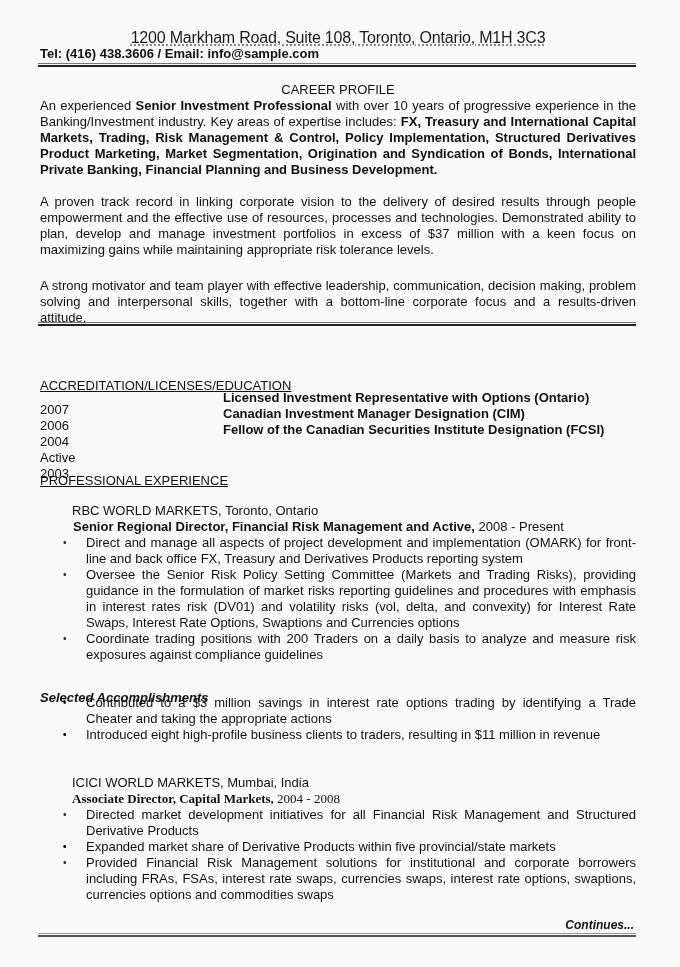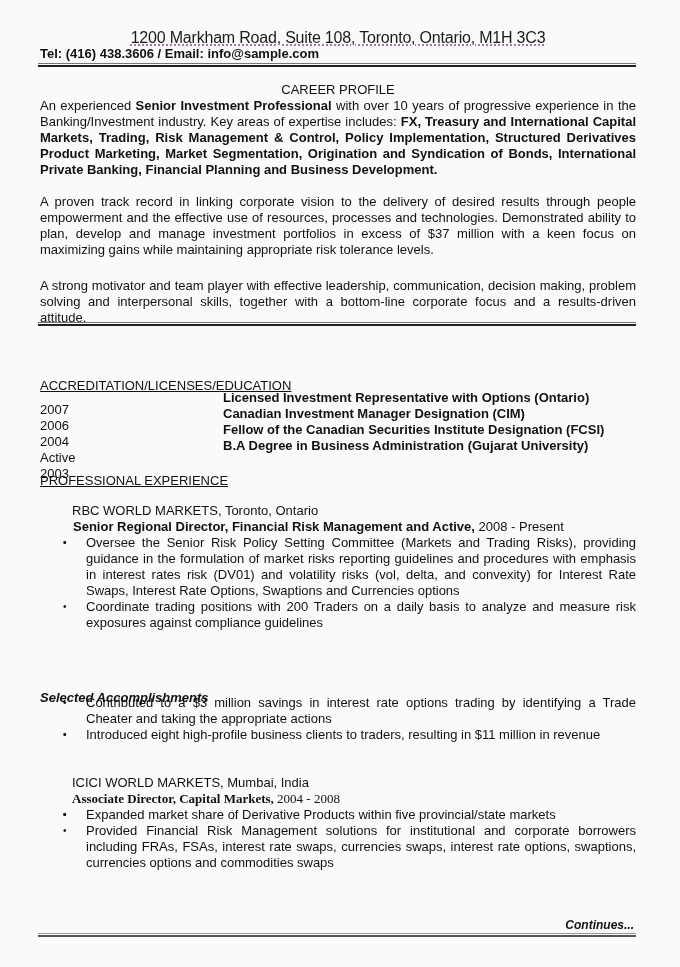--- a/index.html
+++ b/index.html
@@ -165,48 +165,47 @@
   <div class="cred-row" style="top:406px;">
     <span class="cred-year">2004</span>
     <span class="cred-title">Canadian Investment Manager Designation (CIM)</span>
   </div>
   <div class="cred-row" style="top:422px;">
     <span class="cred-year">Active</span>
     <span class="cred-title">Fellow of the Canadian  Securities Institute Designation (FCSI)</span>
   </div>
   <div class="cred-row" style="top:438px;">
     <span class="cred-year">2003</span>
-    <span class="cred-title">B.A Degree in Business Administration (Gujarat University)</span>
   </div>
 
   <div class="heading" style="top:473px;">PROFESSIONAL EXPERIENCE</div>
 
   <div class="line" style="top:503px;">RBC WORLD MARKETS, Toronto, Ontario</div>
   <div class="line indent1" style="top:519px;">
     <b>Senior Regional Director, Financial Risk Management and Active,</b><span> 2008 - Present</span>
   </div>
   <ul class="bullets" style="top:535px;">
-    <li><span class="dot">•</span></li>
+    <li><span class="dot">•</span><span>Direct and manage all aspects of project development and implementation (OMARK) for front-line and back office FX, Treasury and Derivatives Products reporting system</span></li>
     <li><span class="dot">•</span><span>Oversee the Senior Risk Policy Setting Committee (Markets and Trading Risks), providing guidance in the formulation of market risks reporting guidelines and procedures with emphasis in interest rates risk (DV01) and volatility risks (vol, delta, and convexity) for Interest Rate Swaps, Interest Rate Options, Swaptions and Currencies options</span></li>
     <li><span class="dot">•</span><span>Coordinate trading positions with 200 Traders on a daily basis to analyze and measure risk exposures against compliance guidelines</span></li>
   </ul>
 
   <div class="italic-heading" style="top:679px;">Selected Accomplishments</div>
   <ul class="bullets" style="top:695px;">
     <li><span class="dot">•</span><span>Contributed to a $3 million savings in interest rate options trading by identifying a Trade Cheater and taking the appropriate actions</span></li>
     <li><span class="dot">•</span></li>
     <li><span class="dot">•</span><span>Introduced eight high-profile business clients to traders, resulting in $11 million in revenue</span></li>
   </ul>
 
   <div class="line" style="top:775px;">ICICI WORLD MARKETS, Mumbai, India</div>
   <div class="line" style="top:791px;font-family:Liberation Serif, serif;">
     <b>Associate Director, Capital Markets,</b><span> 2004 - 2008</span>
   </div>
   <ul class="bullets" style="top:807px;">
-    <li><span class="dot">•</span></li>
+    <li><span class="dot">•</span><span>Directed market development initiatives for all Financial Risk Management and Structured Derivative Products</span></li>
     <li><span class="dot">•</span></li>
     <li><span class="dot">•</span><span>Expanded market share of Derivative Products within five provincial/state markets</span></li>
     <li><span class="dot">•</span><span>Provided Financial Risk Management solutions for institutional and corporate borrowers including FRAs, FSAs, interest rate swaps, currencies swaps, interest rate options, swaptions, currencies options and commodities swaps</span></li>
   </ul>
 
   <div class="continues">Continues...</div>
   <div class="rule r3"></div>
 </div>
 
 </body></html>

